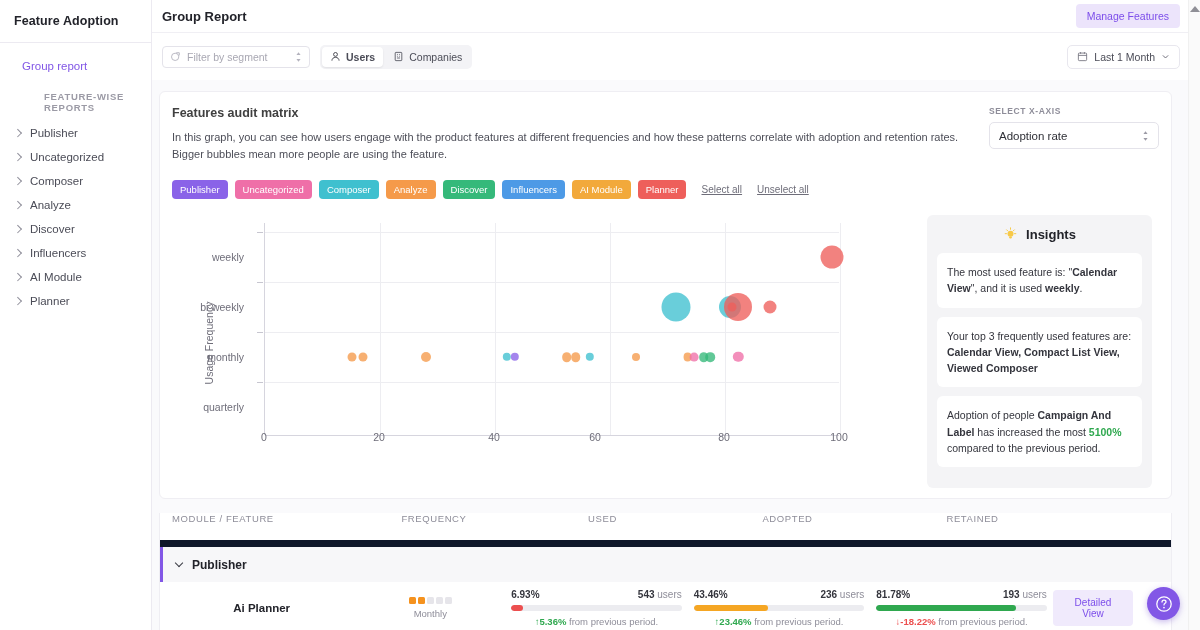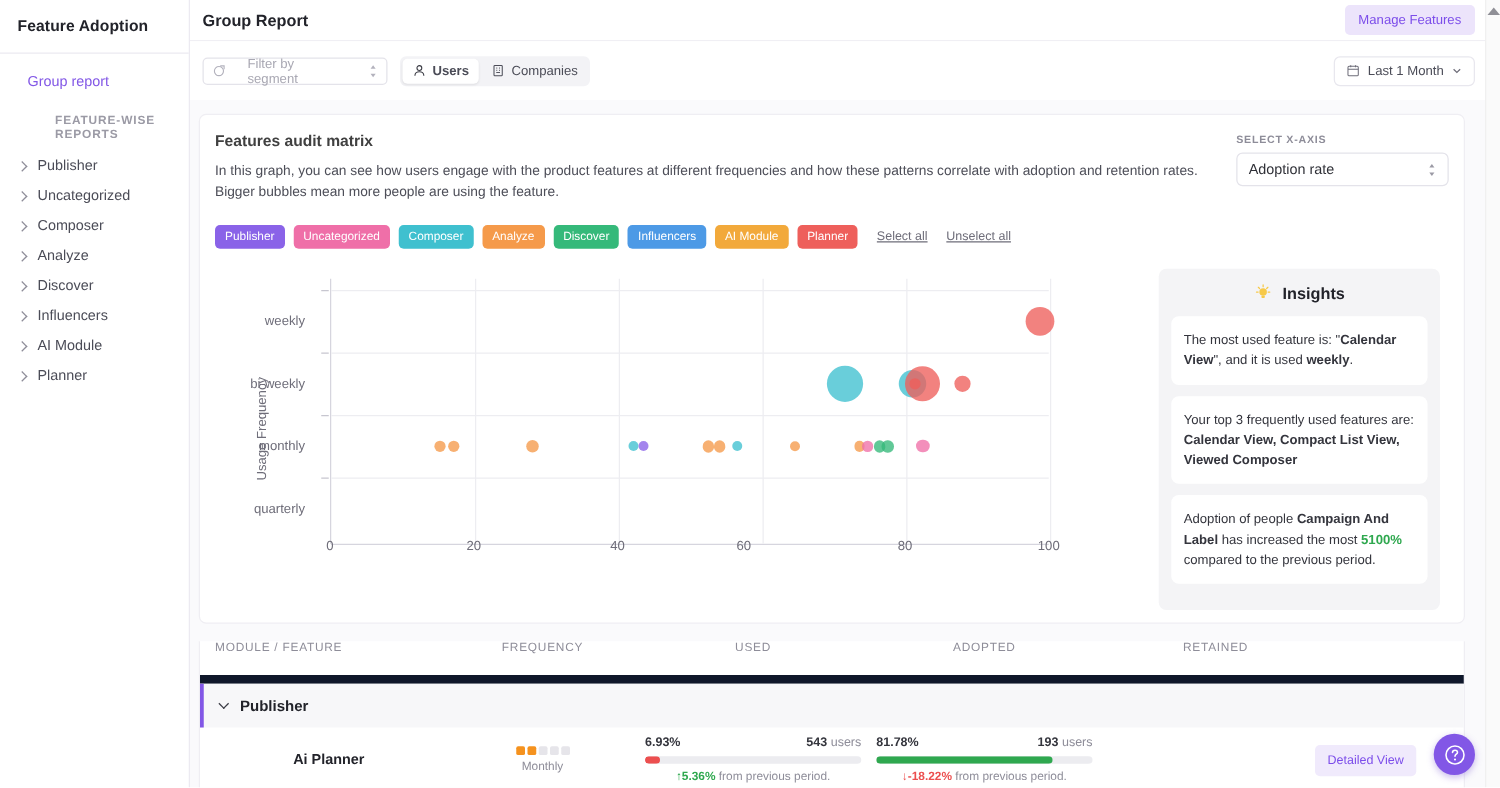--- a/index.html
+++ b/index.html
@@ -53,21 +53,21 @@
     background:#ece4fb;color:#7c4dea;border:none;border-radius:4px;
     font-size:10.5px;padding:6px 11px;cursor:pointer;font-family:inherit;
   }
   .filterbar{
     height:47px;background:#fff;display:flex;align-items:center;
     justify-content:space-between;padding:0 20px 0 10px;
   }
   .filter-left{display:flex;align-items:center;gap:10px;}
   .seg-select{
     width:148px;height:22px;border:1px solid #e4e3ea;border-radius:4px;
-    display:flex;align-items:center;gap:17px;padding:0 7px;background:#fff;
+    display:flex;align-items:center;gap:6px;padding:0 7px;background:#fff;
     font-size:10.5px;color:#a9a8b3;cursor:pointer;
   }
   .seg-select .grow{flex:1;}
   .toggle-group{
     display:flex;background:#f3f3f6;border-radius:5px;padding:2px;gap:2px;
   }
   .toggle{
     display:flex;align-items:center;gap:5px;font-size:10.5px;padding:4px 8px;
     border-radius:4px;color:#4b4c57;cursor:pointer;
   }
@@ -453,20 +453,30 @@
                 <span class="metric-pct">6.93%</span>
                 <span class="metric-users"><b>543</b> users</span>
               </div>
               <div class="bar-bg">
                 <div class="bar-fill" style="width:6.93%;background:#ec4f4f"></div>
               </div>
               <div class="metric-delta"><span class="up">↑5.36%</span> from previous period.</div>
             </div>
             <div class="metric">
               <div class="metric-top">
+                <span class="metric-pct">43.46%</span>
+                <span class="metric-users"><b>236</b> users</span>
+              </div>
+              <div class="bar-bg">
+                <div class="bar-fill" style="width:43.46%;background:#f5a623"></div>
+              </div>
+              <div class="metric-delta"><span class="up">↑23.46%</span> from previous period.</div>
+            </div>
+            <div class="metric">
+              <div class="metric-top">
                 <span class="metric-pct">81.78%</span>
                 <span class="metric-users"><b>193</b> users</span>
               </div>
               <div class="bar-bg">
                 <div class="bar-fill" style="width:81.78%;background:#2fa84f"></div>
               </div>
               <div class="metric-delta"><span class="down">↓-18.22%</span> from previous period.</div>
             </div>
             <button class="btn-detail">Detailed View</button>
           </div>

